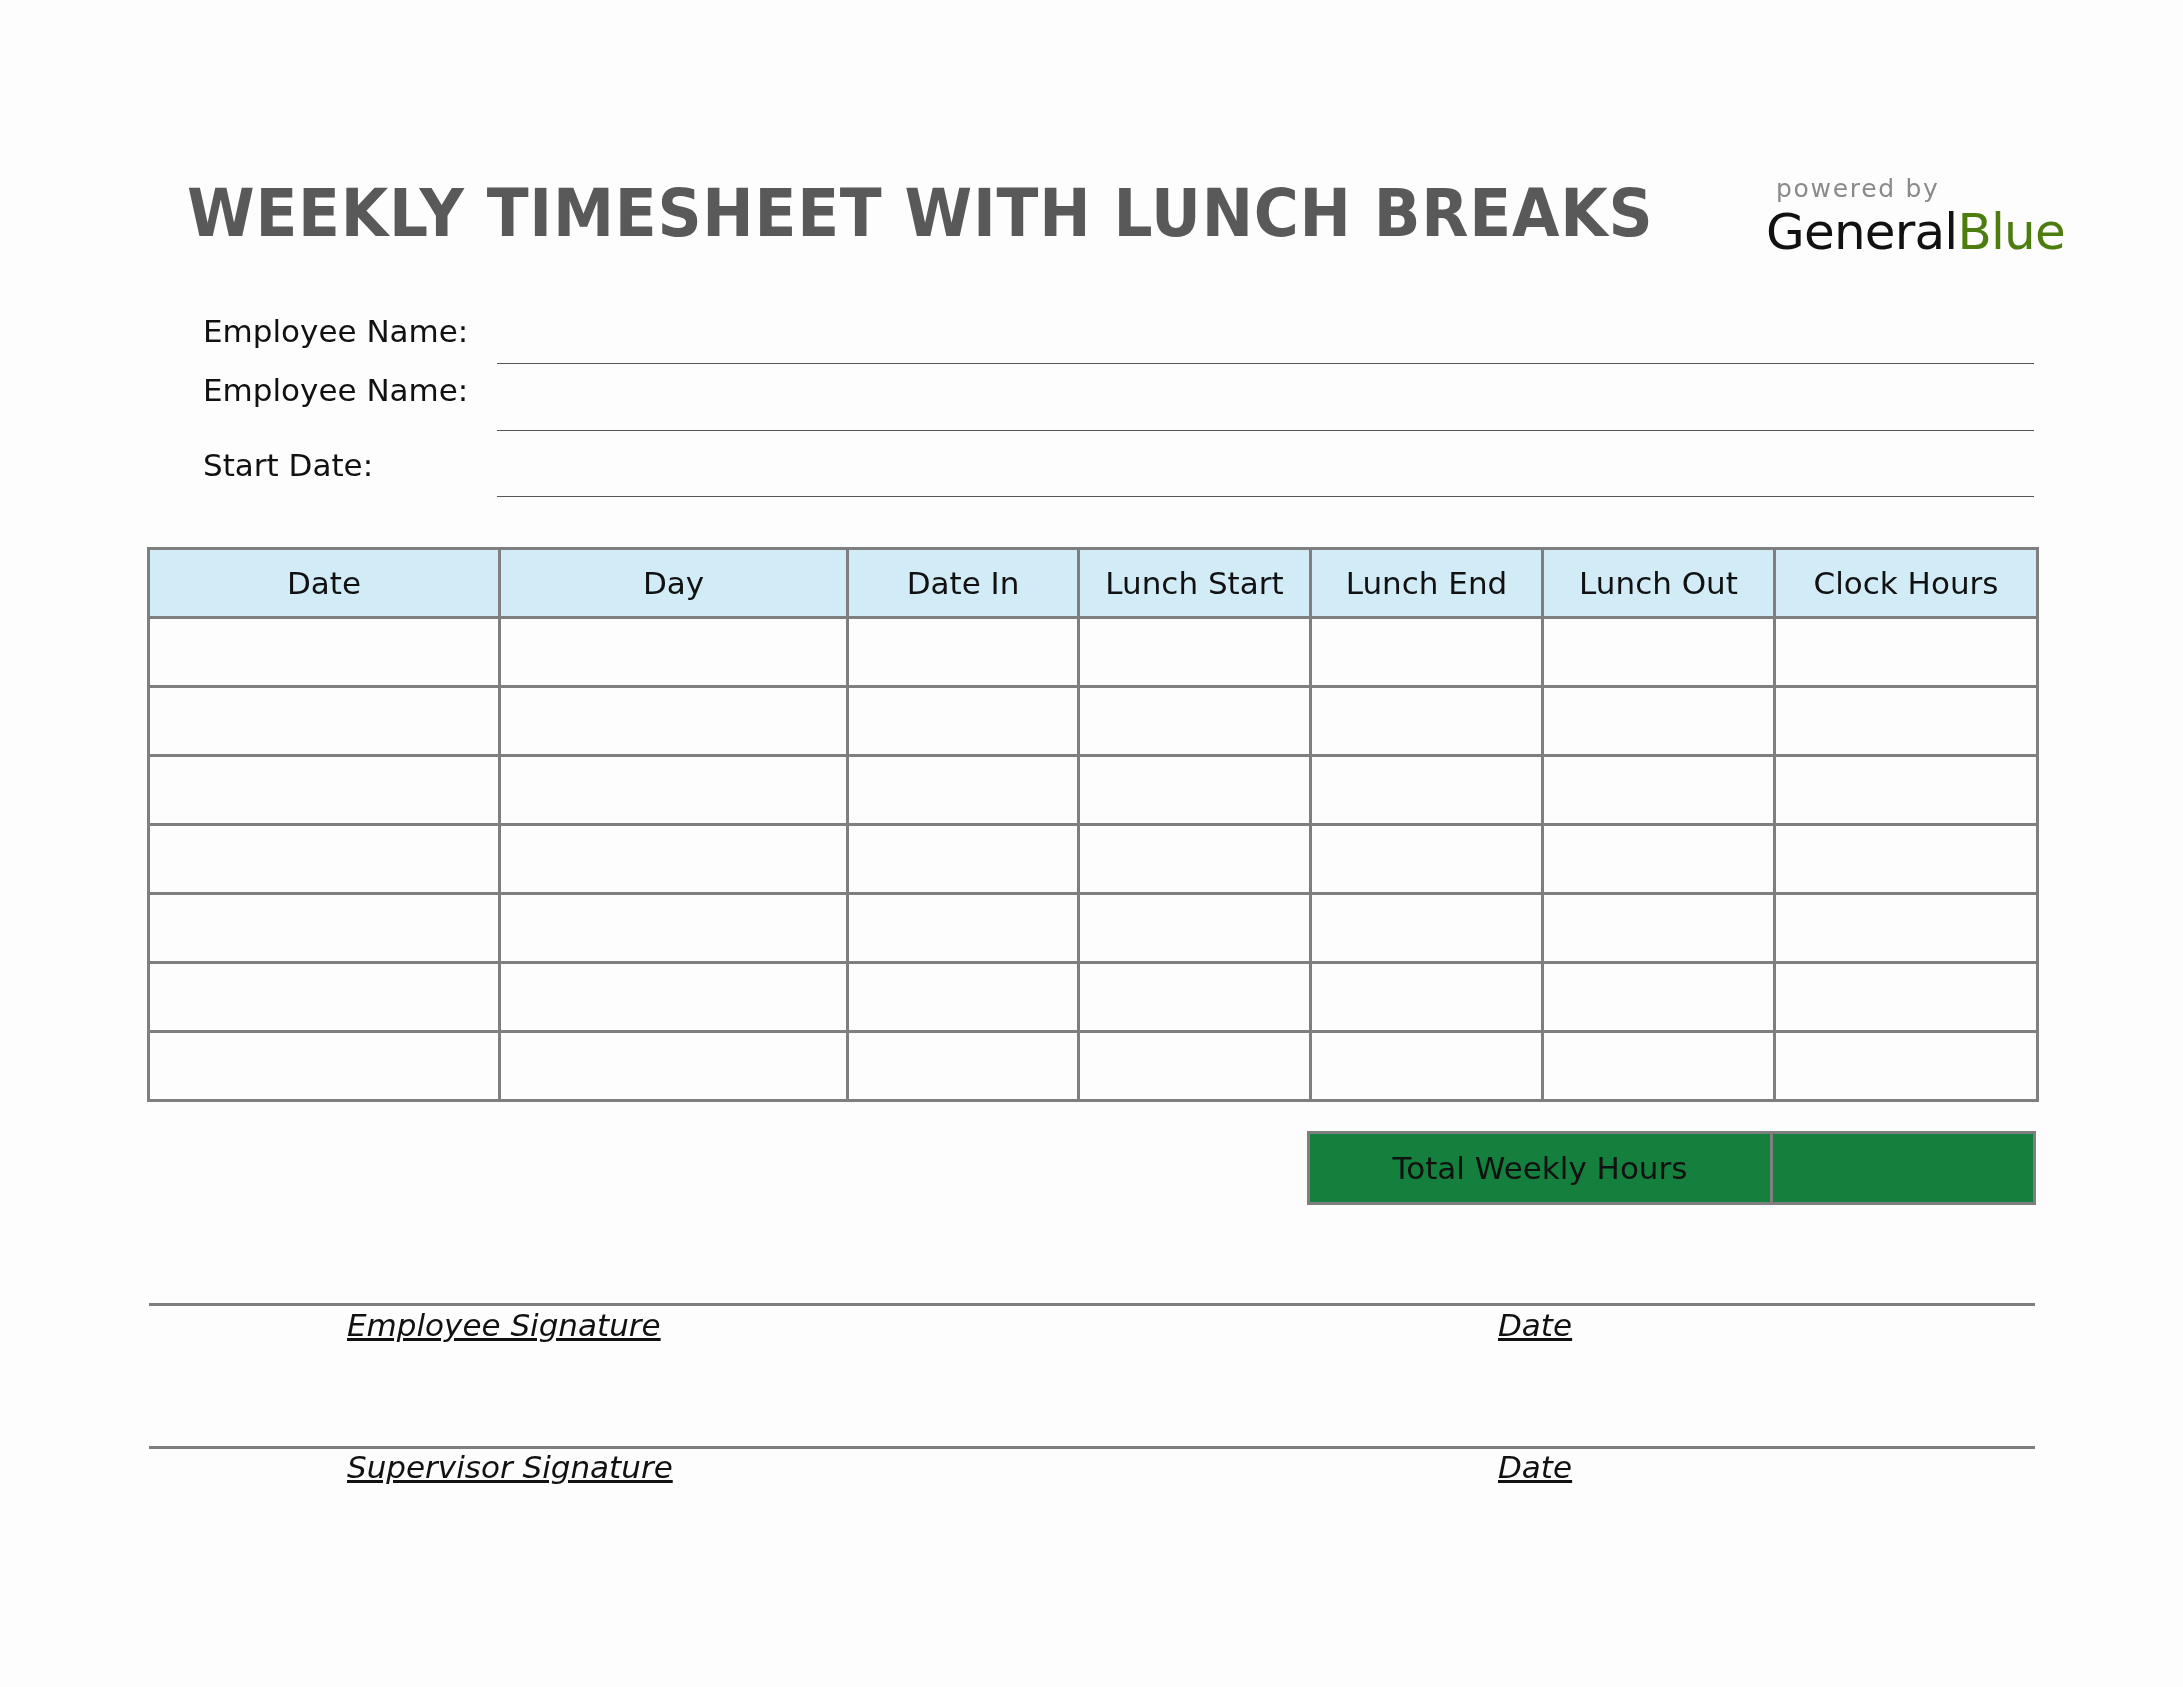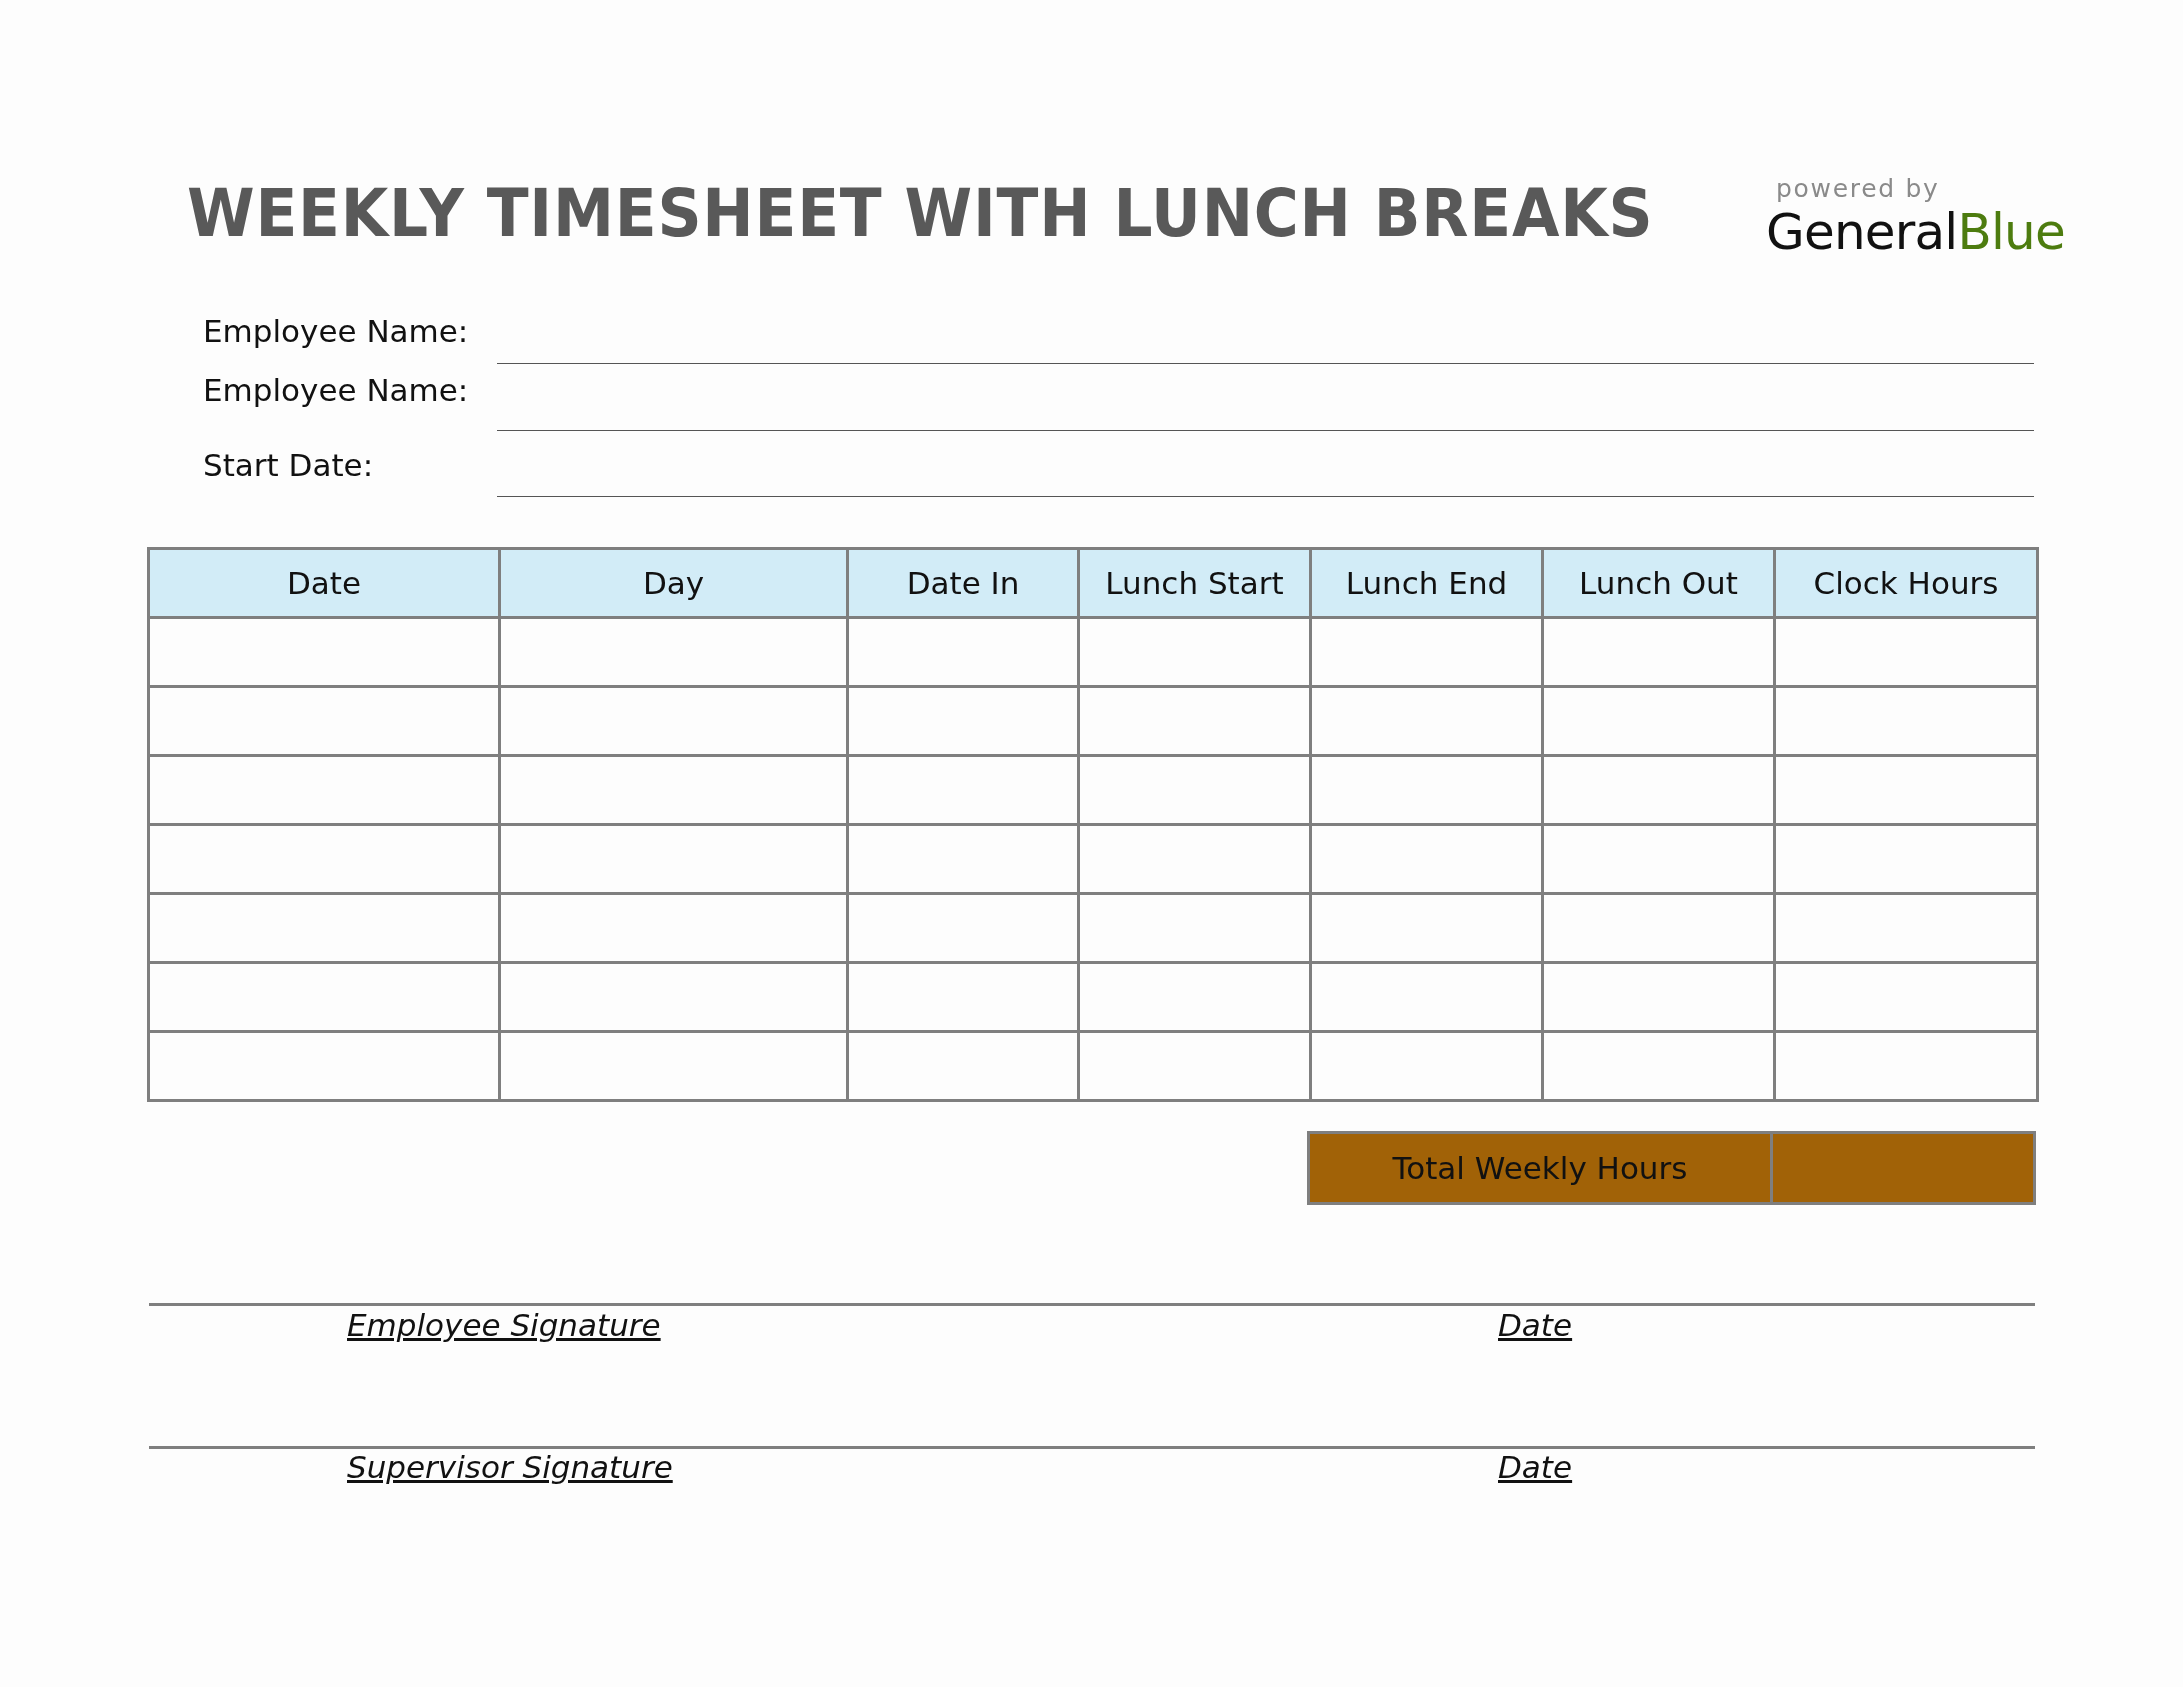--- a/index.html
+++ b/index.html
@@ -13,21 +13,21 @@
     .brand { left: 1766px; top: 203px; font-size: 50px; white-space: nowrap; letter-spacing: -0.8px; }
     .brand .g { color: #111; }
     .brand .b { color: #4d7c0f; }
     .field-label { left: 203px; font-size: 31px; color: #111; white-space: nowrap; }
     .field-line { left: 497px; width: 1537px; height: 0; border-top: 1.7px solid #555; }
     table.ts { position: absolute; left: 147px; top: 547px; border-collapse: collapse; table-layout: fixed; }
     table.ts td, table.ts th { border: 3.3px solid #7f7f7f; padding: 0; height: 66px; }
     table.ts th { background: #d2ecf7; font-weight: normal; font-size: 31px; color: #111; }
     table.ts td { background: #fdfdfd; }
     table.tot { position: absolute; left: 1307px; top: 1131px; border-collapse: collapse; table-layout: fixed; }
-    table.tot td { border: 3.3px solid #7f7f7f; background: #a16207; height: 66px; font-size: 31px; text-align: center; color: #111; margin-left: 20px; }
+    table.tot td { border: 3.3px solid #7f7f7f; background: #15803d; height: 66px; font-size: 31px; text-align: center; color: #111; margin-left: 20px; }
     .sig-line { left: 149px; width: 1886px; height: 0; border-top: 3.3px solid #7f7f7f; }
     .sig-label { font-style: italic; font-size: 31px; color: #111; white-space: nowrap; text-decoration: underline; }
   </style>
 </head>
 <body>
 
 <div class="abs title">WEEKLY TIMESHEET WITH LUNCH BREAKS</div>
 
 <div class="abs powered">powered by</div>
 <div class="abs brand">

